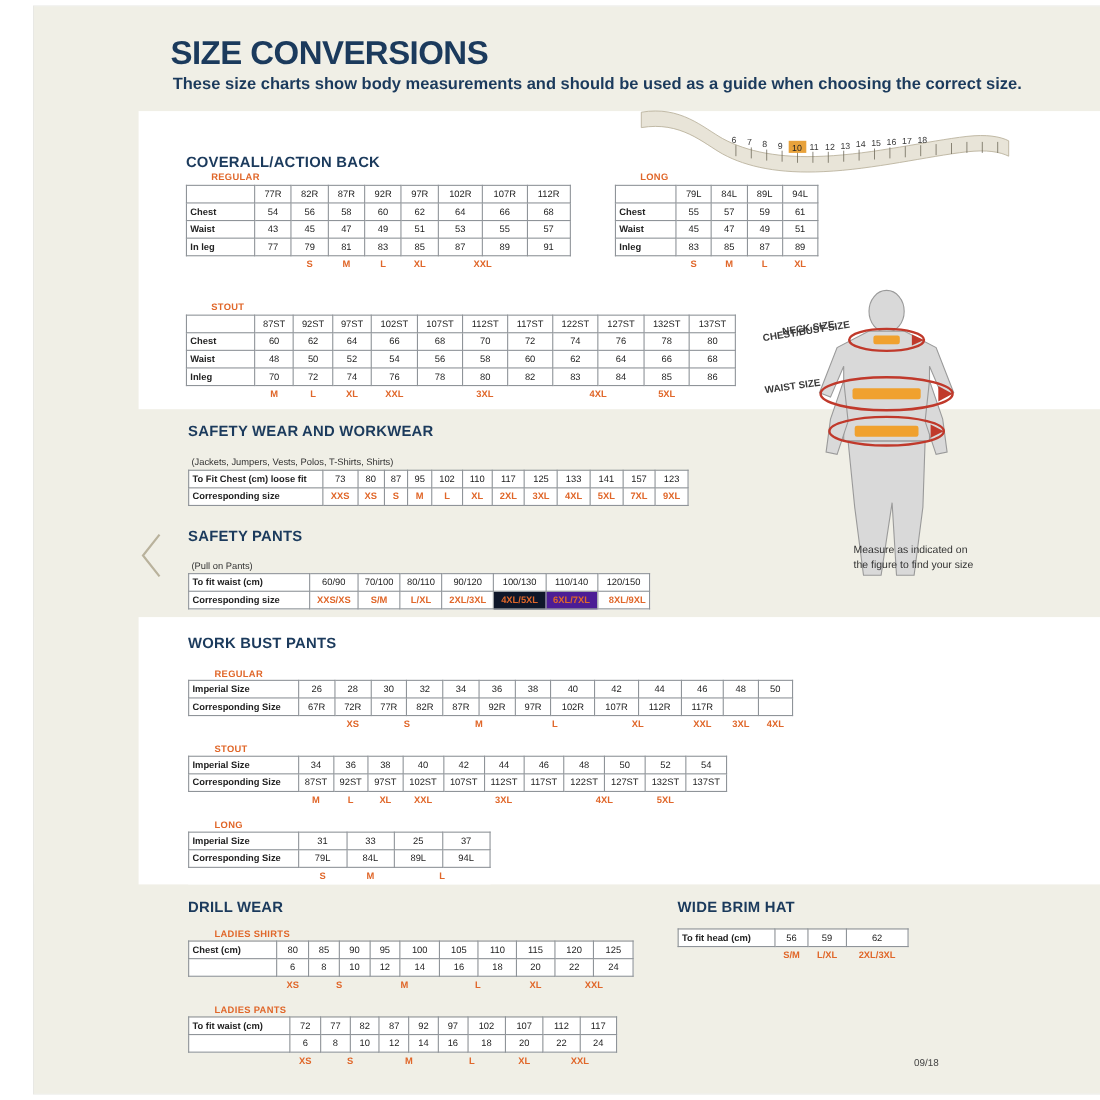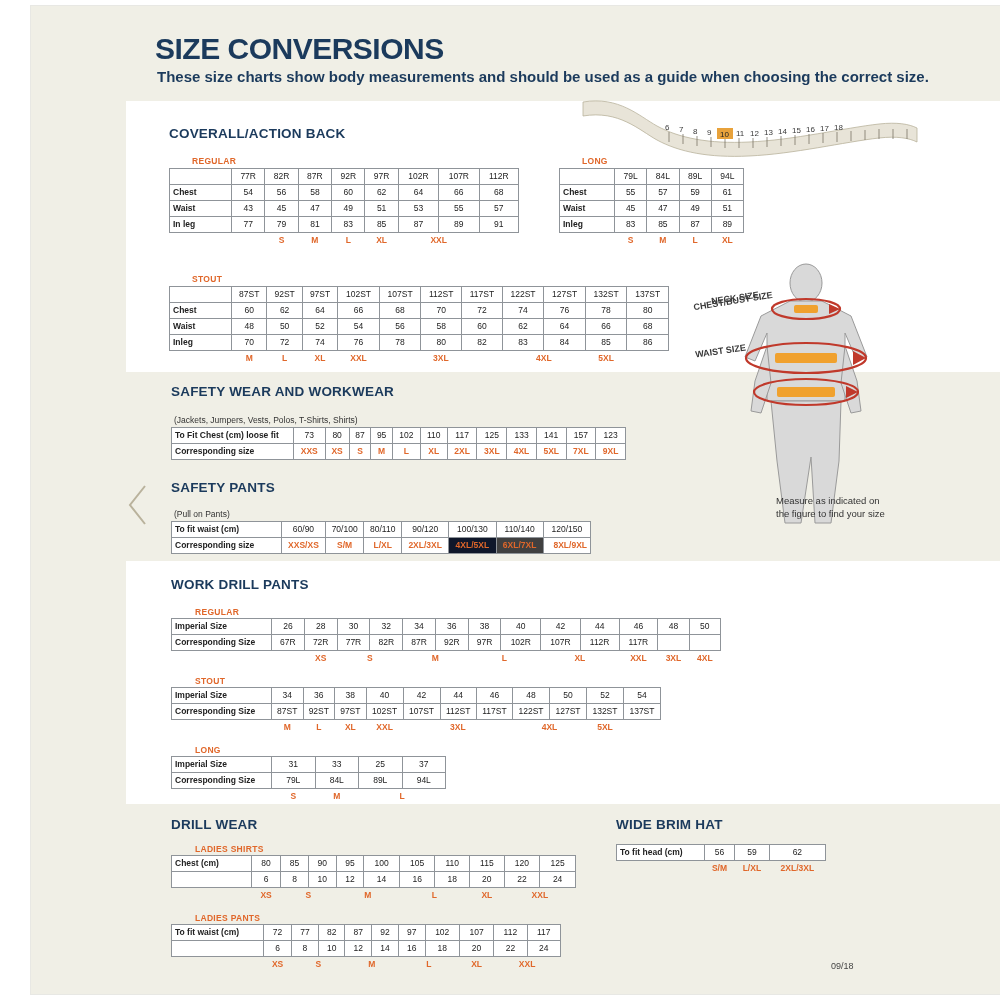--- a/index.html
+++ b/index.html
@@ -177,21 +177,21 @@
             <text x="171" y="38">12</text>
             <text x="185" y="37">13</text>
           <text x="199" y="36">14</text>
             <text x="213" y="35">15</text>
             <text x="227" y="34">16</text>
           <text x="241" y="33">17</text>
             <text x="255" y="32">18</text>
         </g>
       </svg>
 
-      <div class="section-title" style="left:138px; top:120px;">COVERALL/ACTION BACK</div>
+      <div class="section-title" style="left:138px; top:134px;">COVERALL/ACTION BACK</div>
 
       <div class="sub-label" style="left:140px; top:150px;">REGULAR</div>
       <table class="t" style="left:138px; top:162px; width:350px;">
         <tbody>
             <tr>
           <td class="rowhdr" style="width:62px;"></td>
           <td>77R</td>
           <td>82R</td>
           <td>87R</td>
           <td>92R</td>
@@ -409,21 +409,21 @@
           <td style="background:#ffffff;">110/140</td>
           <td style="background:#ffffff;">120/150</td>
         </tr>
         <tr>
           <td class="rowhdr" style="background:#ffffff;">Corresponding size</td>
           <td class="sz" style="border:1px solid #8f9499; background:#ffffff;">XXS/XS</td>
           <td class="sz" style="border:1px solid #8f9499; background:#ffffff;">S/M</td>
           <td class="sz" style="border:1px solid #8f9499; background:#ffffff;">L/XL</td>
           <td class="sz" style="border:1px solid #8f9499; background:#ffffff;">2XL/3XL</td>
           <td class="sz" style="border:1px solid #8f9499; background:#0f172a;">4XL/5XL</td>
-          <td class="sz" style="border:1px solid #8f9499; background:#404040;">6XL/7XL</td>
+          <td class="sz" style="border:1px solid #8f9499; background:#4c1d95;">6XL/7XL</td>
           <td class="sz" style="border:1px solid #8f9499; background:#ffffff;text-align:right;">8XL/9XL</td>
         </tr>
       </tbody>
         </table>
 
       <svg class="arrow-left" viewBox="0 0 22 42">
         <polyline points="18,2 3,21 18,40" fill="none" stroke="#b9b29c" stroke-width="2"></polyline>
       </svg>
 
       <div class="figure-wrap">
@@ -455,21 +455,21 @@
         </svg>
       </div>
       <div class="fig-label" style="left:680px; top:287px; transform:rotate(-8deg);">NECK SIZE</div>
 
       <div class="fig-label" style="left:663px; top:286px; width:0; height:0;"></div>
 
       <div class="fig-label" style="left:662px; top:290px; transform:rotate(-9deg); width:80px;">CHEST/BUST SIZE</div>
       <div class="fig-label" style="left:664px; top:340px; transform:rotate(-8deg);">WAIST SIZE</div>
       <div class="measure-note">Measure as indicated on the figure to find your size</div>
 
-      <div class="section-title" style="left:140px; top:571px;">WORK DRILL PANTS</div>
+      <div class="section-title" style="left:140px; top:571px;">WORK BUST PANTS</div>
 
       <div class="sub-label" style="left:143px; top:601px;">REGULAR</div>
       <table class="t" style="left:140px; top:612px; width:550px;">
         <tbody>
             <tr>
           <td class="rowhdr" style="width:100px;">Imperial Size</td>
           <td>26</td>
           <td>28</td>
           <td>30</td>
           <td>32</td>

